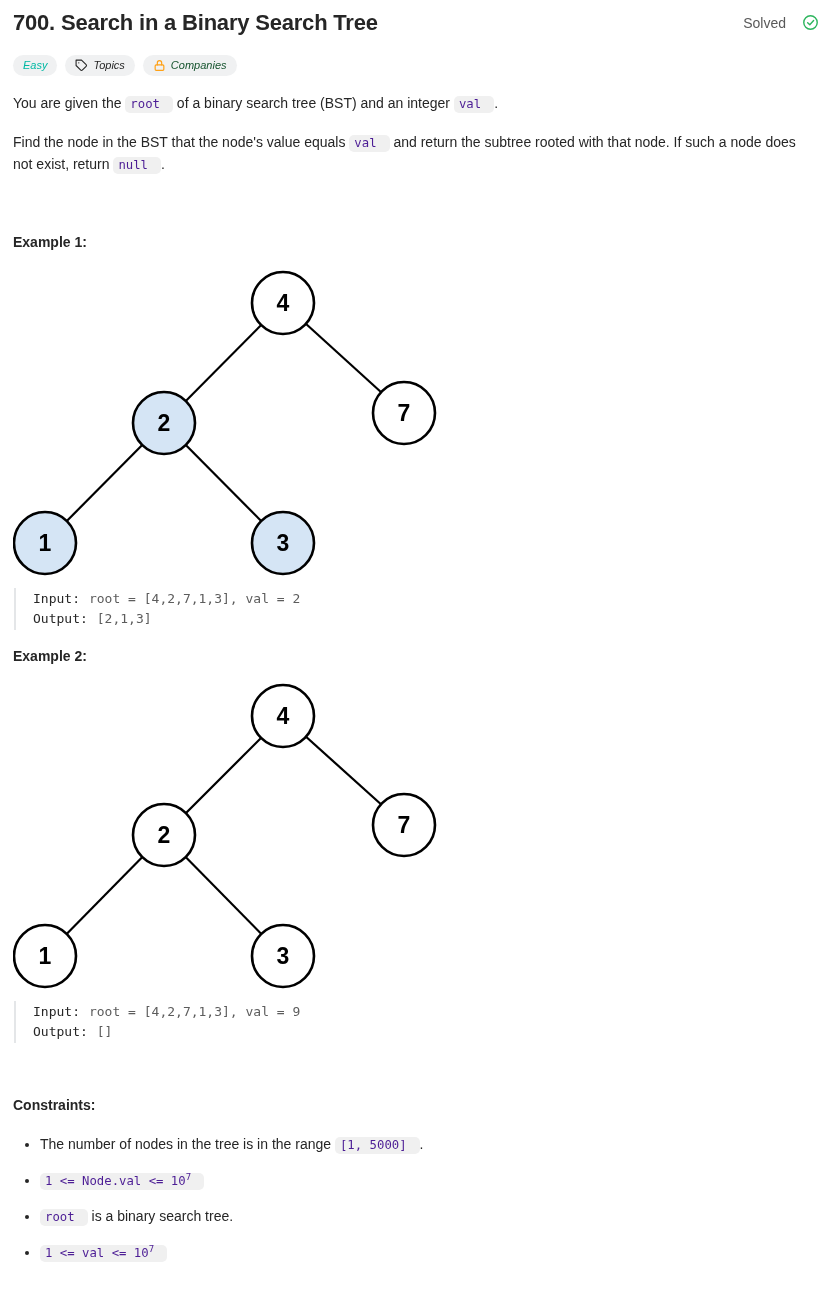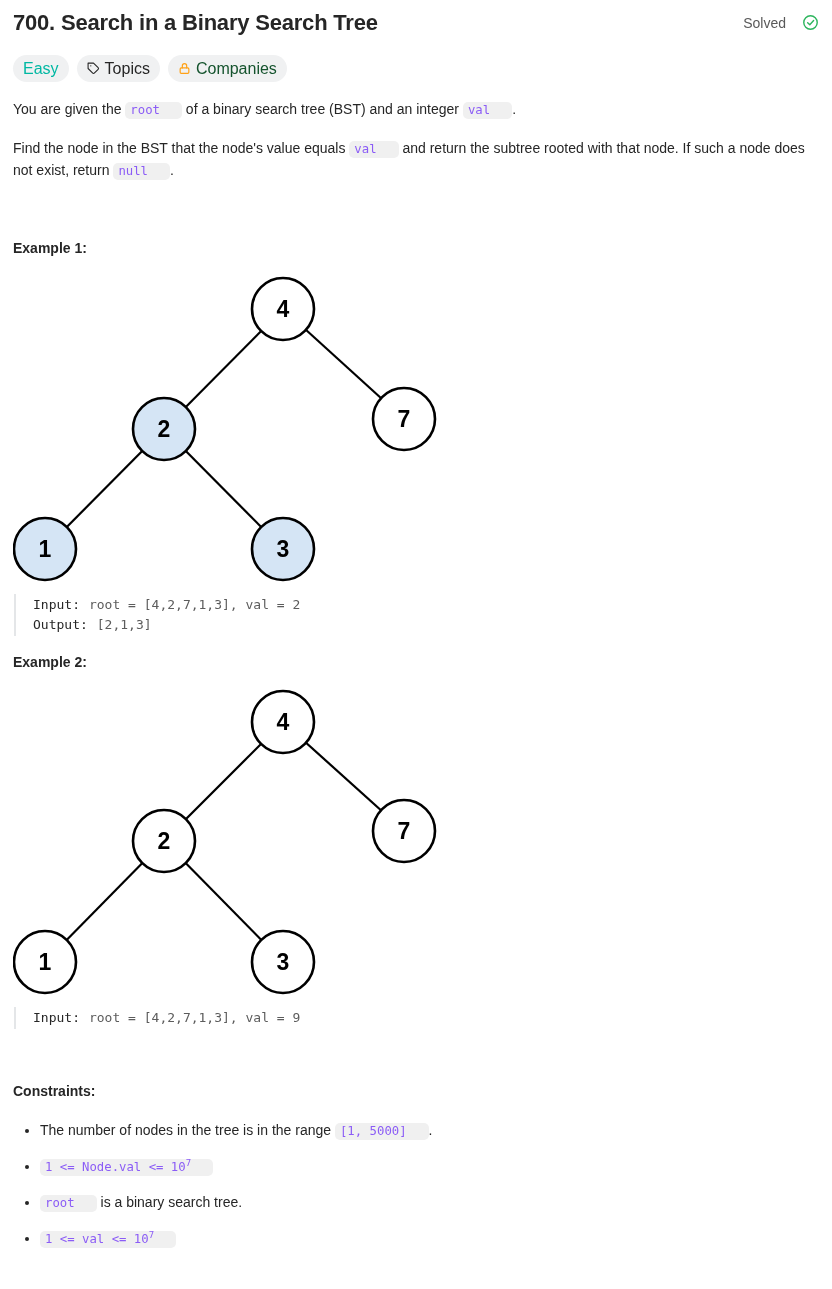--- a/index.html
+++ b/index.html
@@ -15,35 +15,35 @@
   
   .header-row { display: flex; justify-content: space-between; align-items: flex-start; }
   .title { font-size: 22px; font-weight: 600; line-height: 1.3; margin: 0; letter-spacing: -0.2px; }
   .solved { display: inline-flex; align-items: center; gap: 16px; color: #595959; font-size: 14px; padding-top: 5px; }
 
   
   .badges { display: flex; gap: 8px; margin-top: 17px; }
   .badge {
     display: inline-flex; align-items: center; gap: 5px;
     background: #f0f1f2; border-radius: 999px;
-    padding: 4px 10px; font-size: 16px; color: #262626;
-    cursor: pointer; line-height: 1.2;
+    padding: 4px 10px; font-size: 11px; color: #262626;
+    cursor: pointer; line-height: 1.2; font-style: italic;
   }
   .badge-easy { color: #00b8a3; }
   .badge-companies { color: #14532d; }
 
   
   .desc { margin: 17px 0 0 0; line-height: 21px; }
   .code-pill {
     background: #f0f0f0;
     border-radius: 5px;
-    padding: 1px 22px 2px 5px;
+    padding: 1px 13px 2px 5px;
     font-family: "DejaVu Sans Mono", "Liberation Mono", monospace;
     font-size: 12.3px;
-    color: #8b5cf6;
+    color: #4c1d95;
     white-space: nowrap;
   }
 
   
   .example-label { font-weight: 700; font-size: 14px; margin: 0; }
   .example-label.first { margin: 58px 0 18px 0; }
   .example-label.second { margin: 18px 0 17px 0; }
   svg.tree { display: block; margin: 0 0 10px 0; }
   .example-block {
     border-left: 2px solid #e4e6e8;
@@ -148,20 +148,21 @@
       <circle cx="391" cy="144" r="31" fill="#ffffff" stroke="#000000" stroke-width="2.6"></circle>
       <text x="391" y="144" dy="0.35em" text-anchor="middle" font-family="&quot;Liberation Sans&quot;, &quot;DejaVu Sans&quot;, sans-serif" font-size="23" font-weight="bold" fill="#000000">7</text>
       <circle cx="32" cy="275" r="31" fill="#ffffff" stroke="#000000" stroke-width="2.6"></circle>
       <text x="32" y="275" dy="0.35em" text-anchor="middle" font-family="&quot;Liberation Sans&quot;, &quot;DejaVu Sans&quot;, sans-serif" font-size="23" font-weight="bold" fill="#000000">1</text>
       <circle cx="270" cy="275" r="31" fill="#ffffff" stroke="#000000" stroke-width="2.6"></circle>
       <text x="270" y="275" dy="0.35em" text-anchor="middle" font-family="&quot;Liberation Sans&quot;, &quot;DejaVu Sans&quot;, sans-serif" font-size="23" font-weight="bold" fill="#000000">3</text>
     </svg>
 
   <div class="example-block">
     <div><span class="lbl">Input:</span><span>root = [4,2,7,1,3], val = 9</span></div>
+    <div><span class="lbl">Output:</span><span>[]</span></div>
   </div>
 
   <p class="constraints-label">Constraints:</p>
 
   <ul class="constraints">
     <li><span>The number of nodes in the tree is in the range </span><code class="code-pill"><span>[1, 5000]</span></code><span>.</span></li>
     <li><span></span><code class="code-pill"><span>1 &lt;= Node.val &lt;= 10</span><sup>7</sup></code><span></span></li>
     <li><span></span><code class="code-pill"><span>root</span></code><span> is a binary search tree.</span></li>
     <li><span></span><code class="code-pill"><span>1 &lt;= val &lt;= 10</span><sup>7</sup></code><span></span></li>
   </ul>

